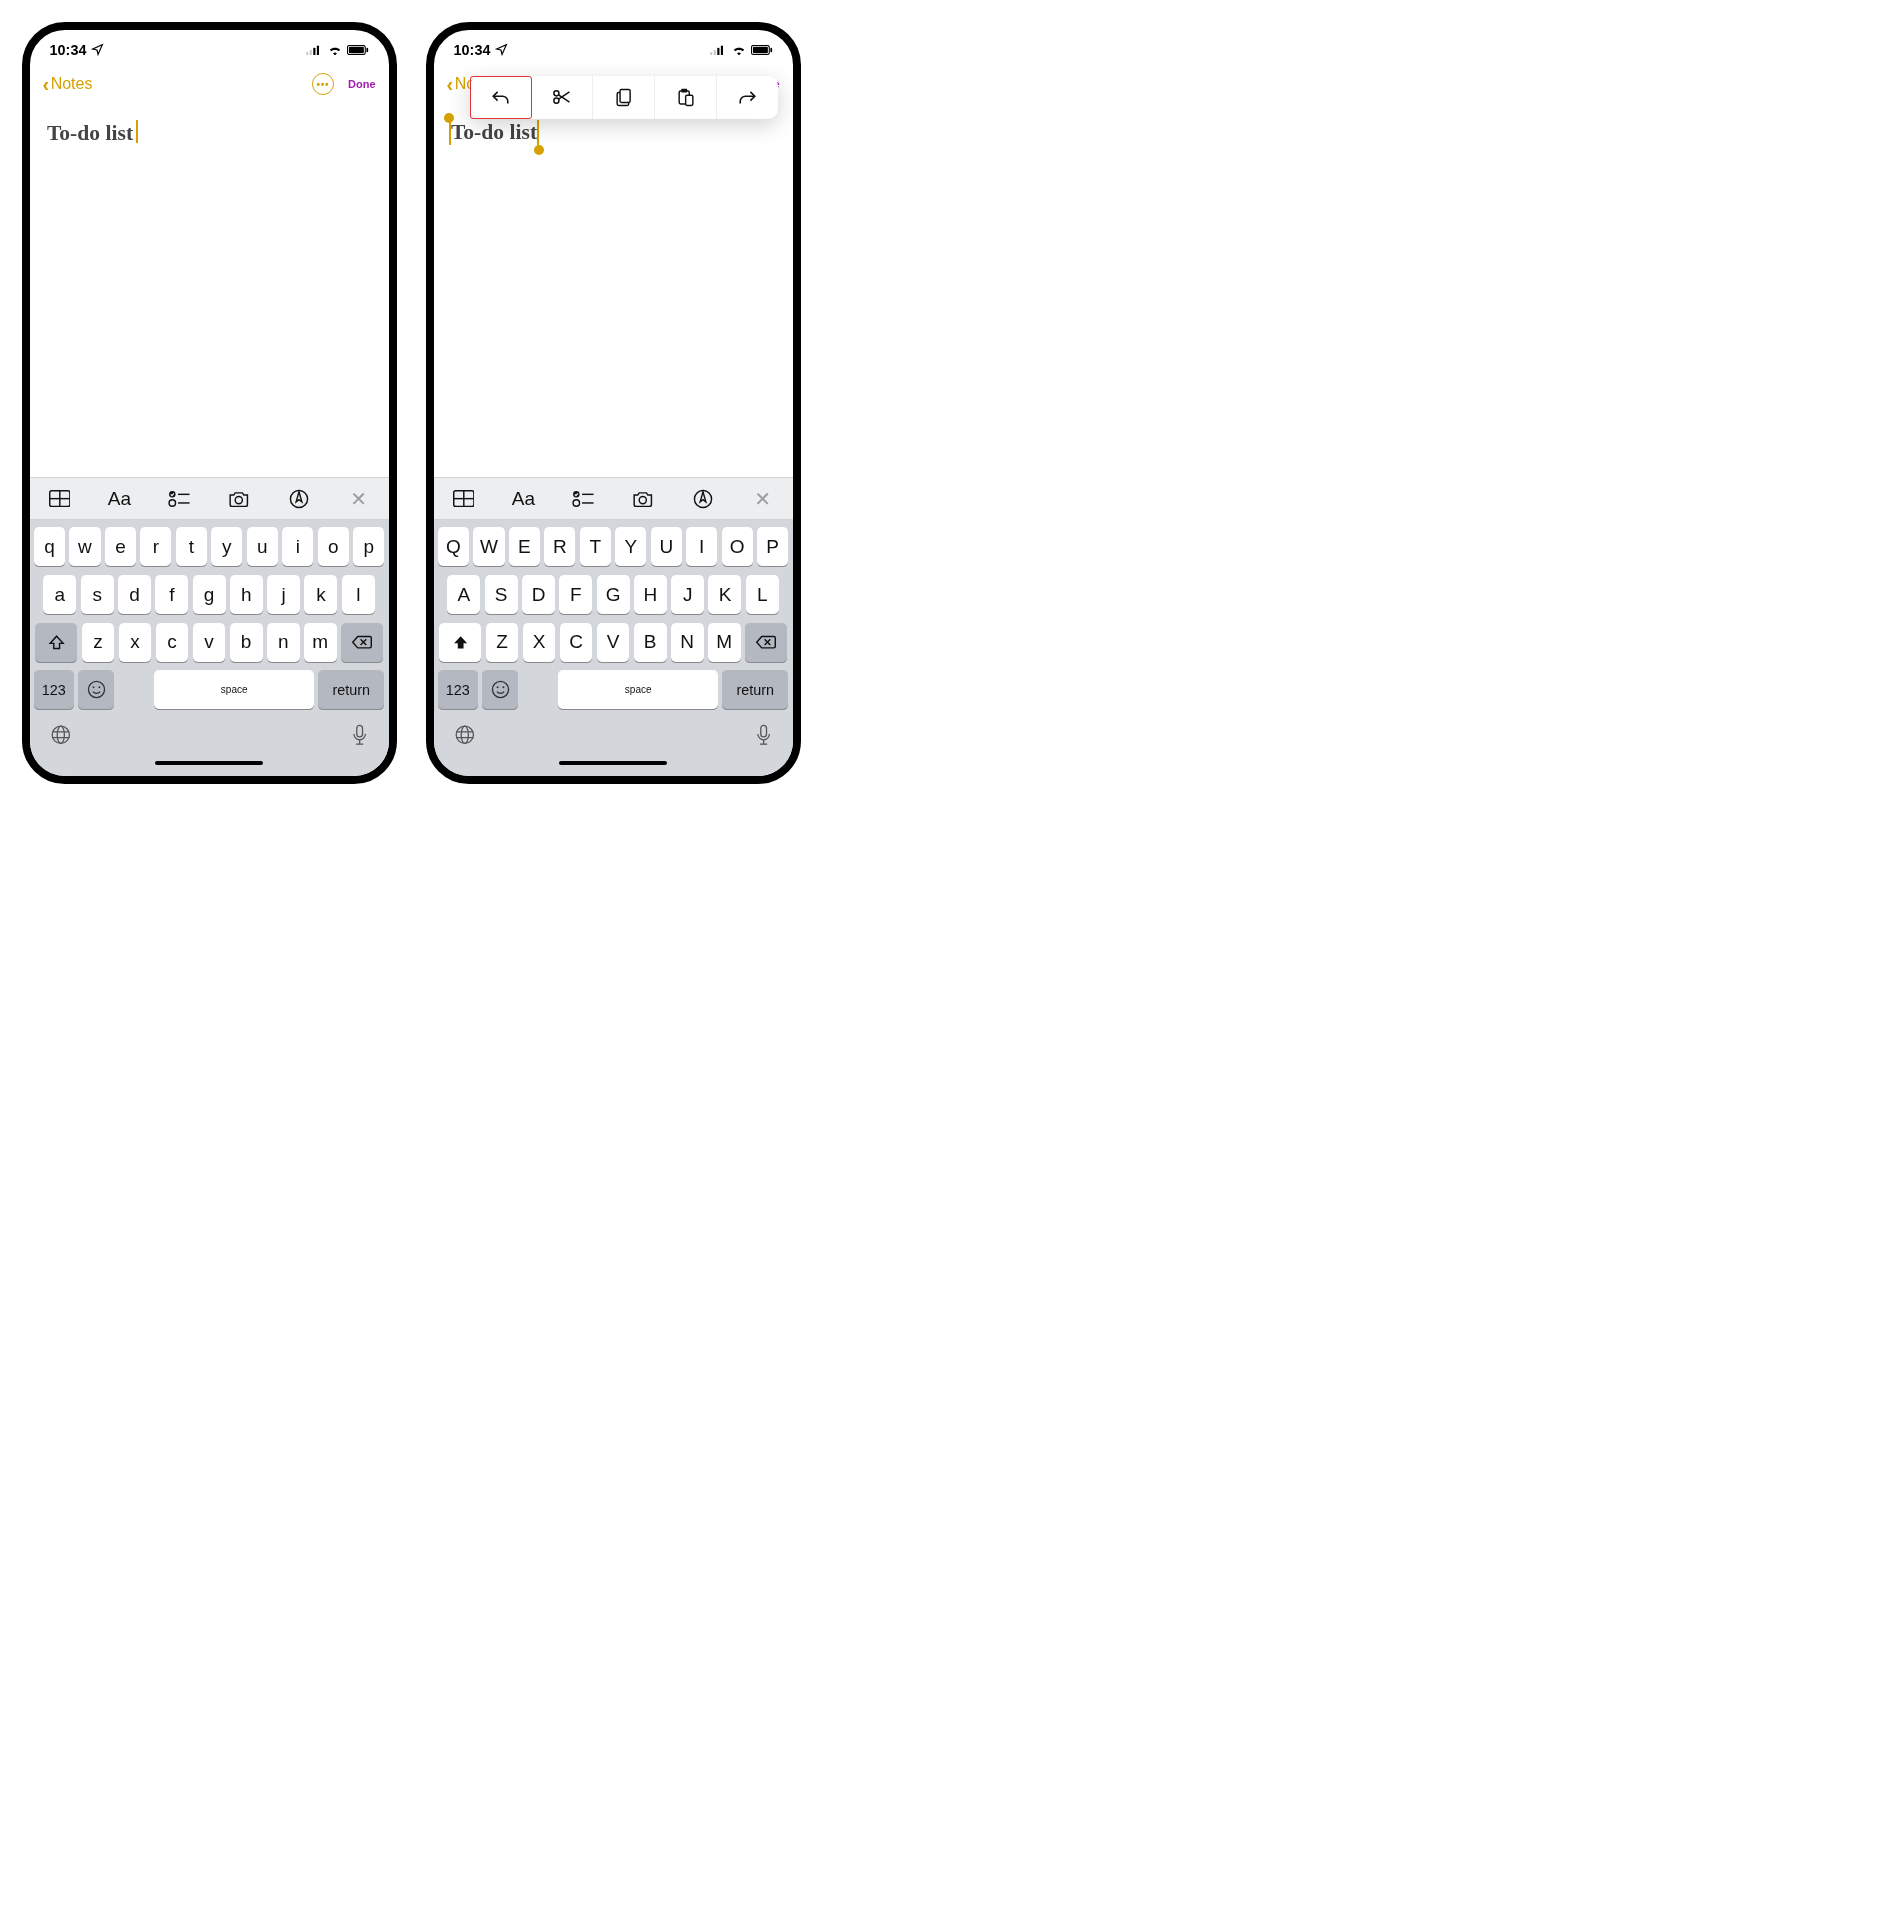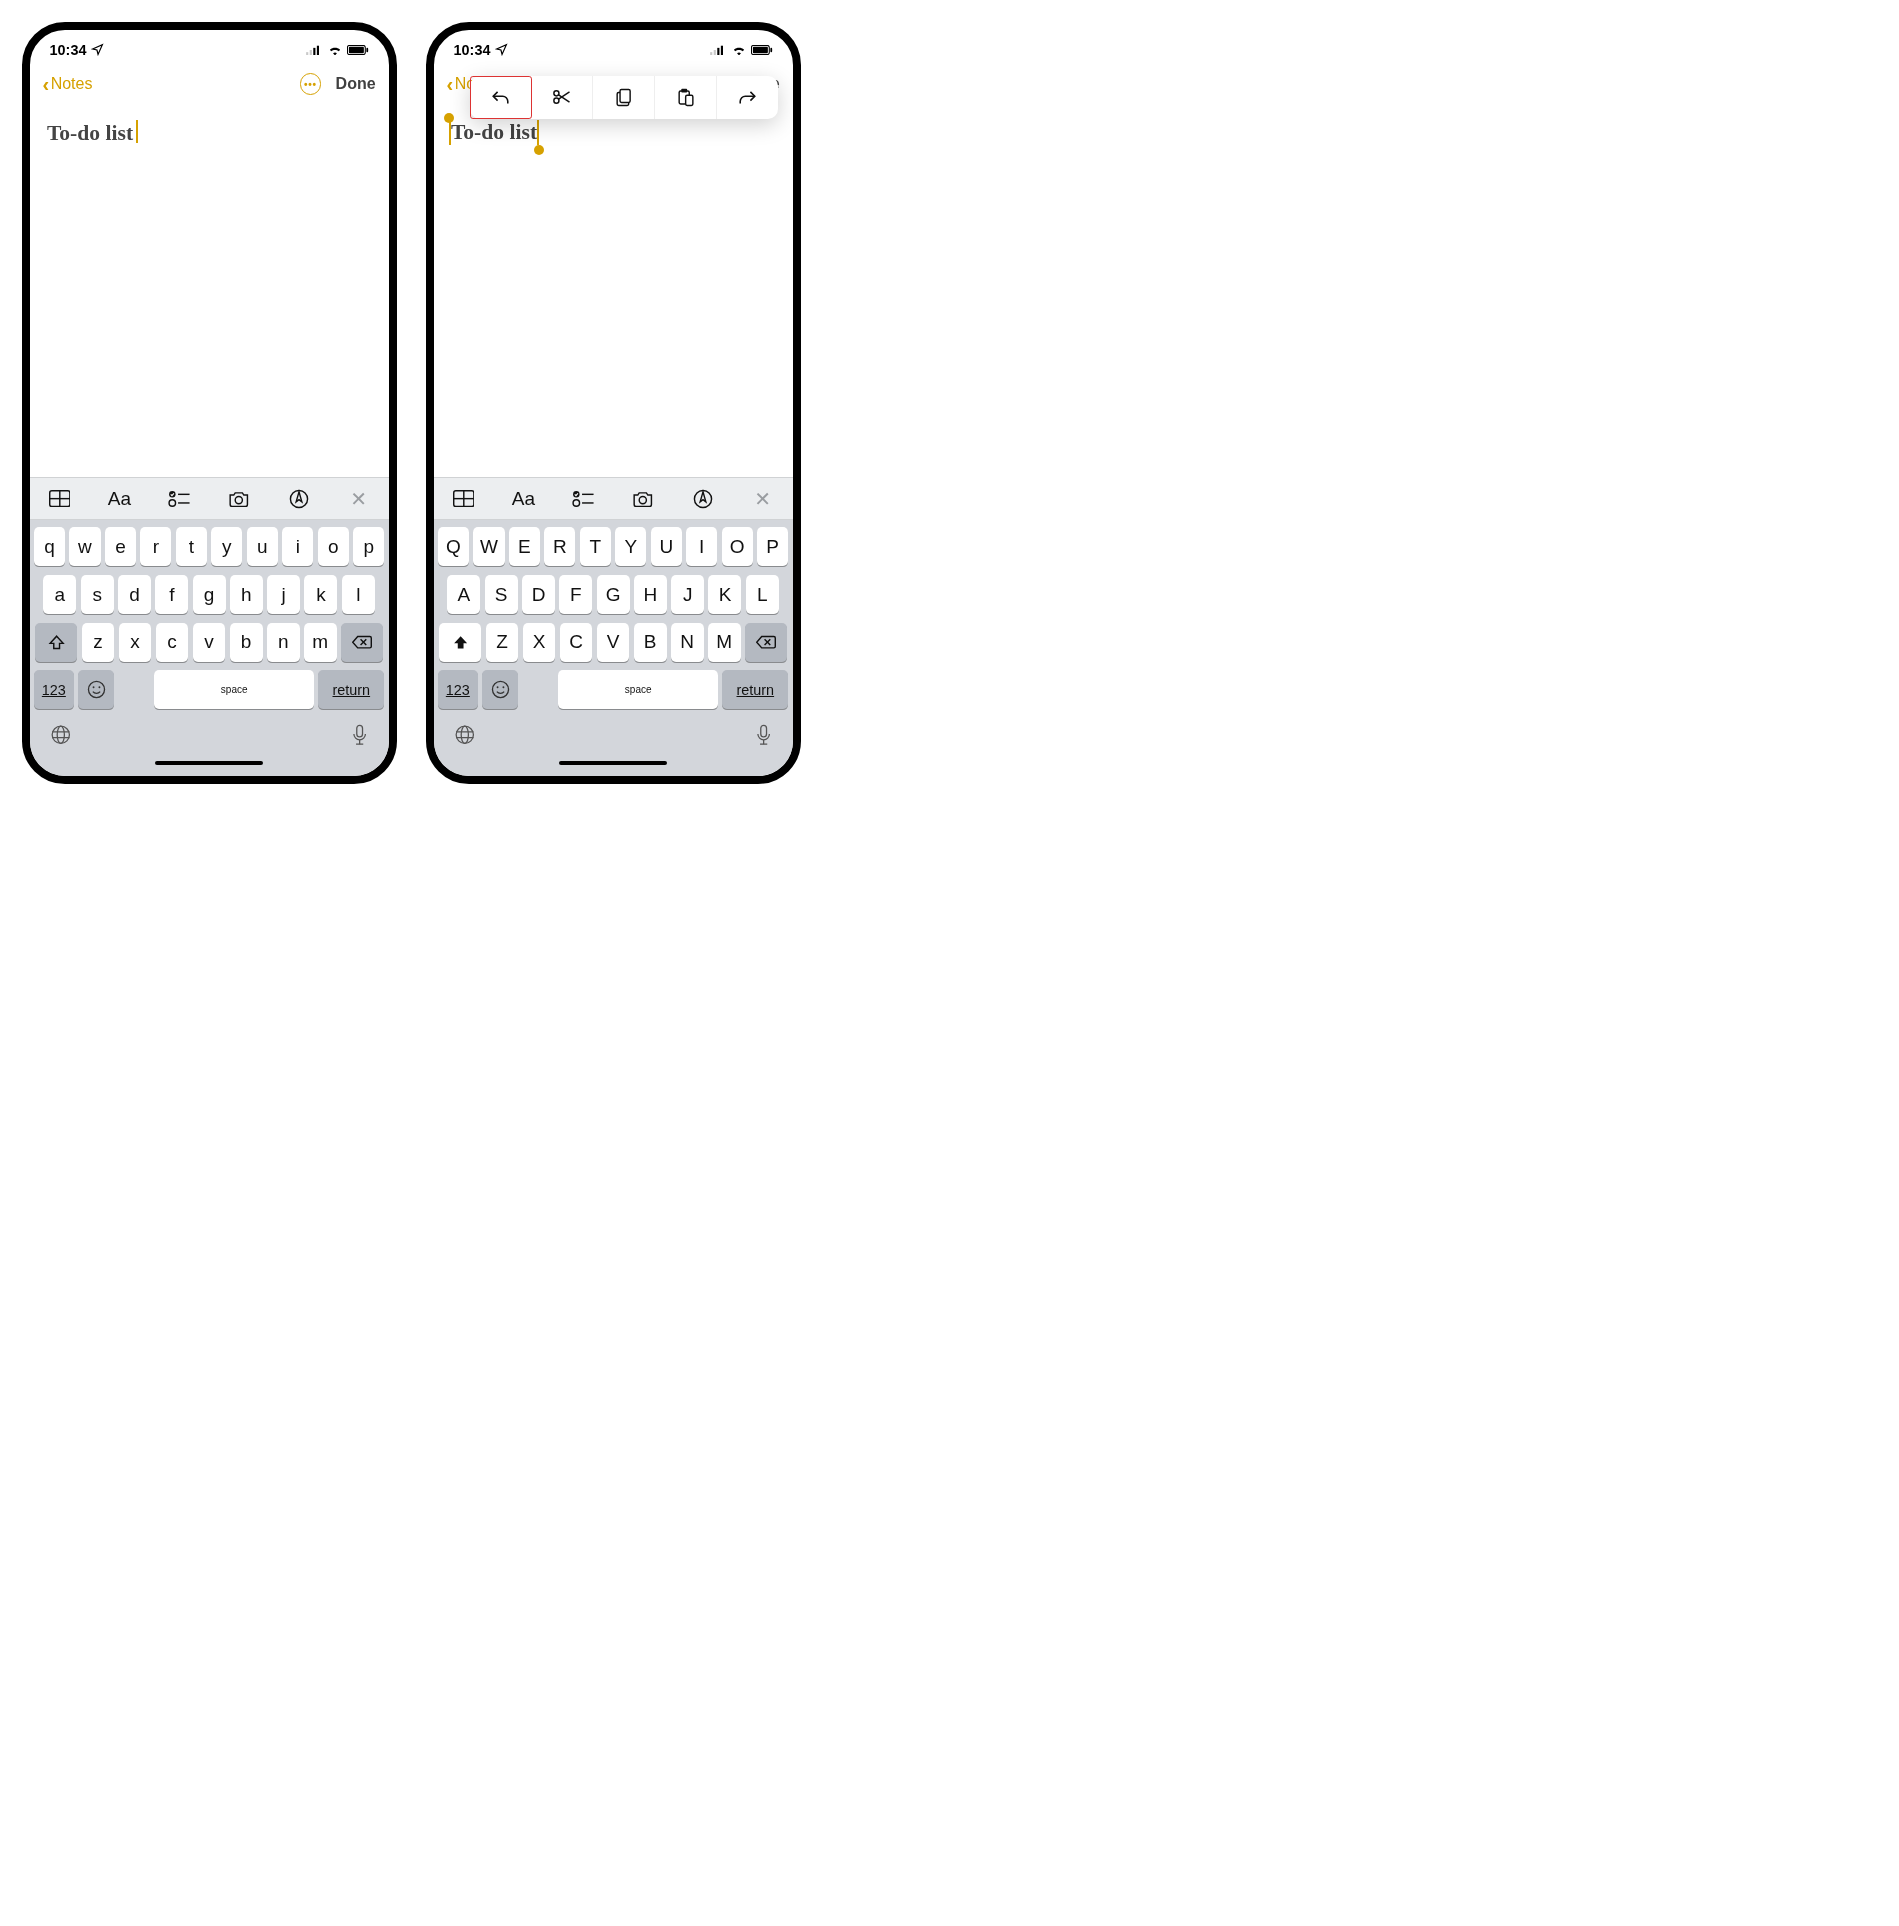--- a/index.html
+++ b/index.html
@@ -41,21 +41,21 @@
     display:flex;
     align-items:center;
     justify-content: space-between;
     padding: 0 13px;
     position: relative;
   }
   .nav-left { display:flex; align-items:center; color:#d6a100; font-size:16px; gap:1.4px;}
   .nav-left .chev { font-size:20px; font-weight:700;}
   .nav-right { display:flex; align-items:center; gap:14.4px; color:#d6a100;}
   .more-btn { width:21.6px; height:21.6px; border:1.8px solid #d6a100; border-radius:50%; display:flex; align-items:center; justify-content:center; font-size:10px; letter-spacing:0.7px; color:#d6a100; font-weight:700;}
-  .done-btn { font-size:16px; font-weight:700; color:#404040;}
+  .done-btn { font-size:11px; font-weight:700; color:#a21caf;}
 
   
   .popover {
     position:absolute;
     top: 46px;
     left: 36px;
     right: 14.4px;
     height: 43px;
     background:#fff;
     border-radius: 10px;
@@ -157,21 +157,21 @@
     background:#fff;
     border-radius:5px;
     box-shadow: 0 1.1px 0 rgba(0,0,0,0.35);
     display:flex;
     align-items:center;
     justify-content:center;
     font-size:19px;
     color:#111;
   }
   .key.wide { max-width: none; }
-  .key.grey { background:#b4b9c1;text-decoration:underline; }
+  .key.grey { background:#b4b9c1; }
   .key.shift svg, .key.del svg { display:block;}
   .key.ret { font-size:14.4px;}
   .kb-row.r4 { padding: 0 1.4px;}
   .kb-row.r4 .key.shift { max-width:42px; flex:1.3;}
   .kb-row.r4 .key.del   { max-width:42px; flex:1.3;}
   .kb-row.r5 .key.num   { max-width:42px; font-size:14.4px;}
   .kb-row.r5 .key.emoji { max-width:36px;}
   .kb-row.r5 .key.space { flex:4; max-width:none; font-size:10px;margin-left:36px;}
   .kb-row.r5 .key.ret   { max-width:66px; flex:2;}
 

